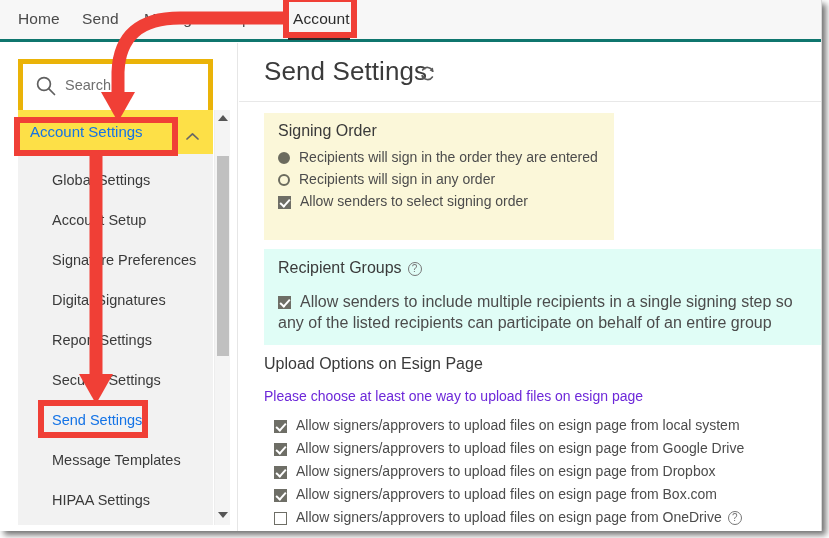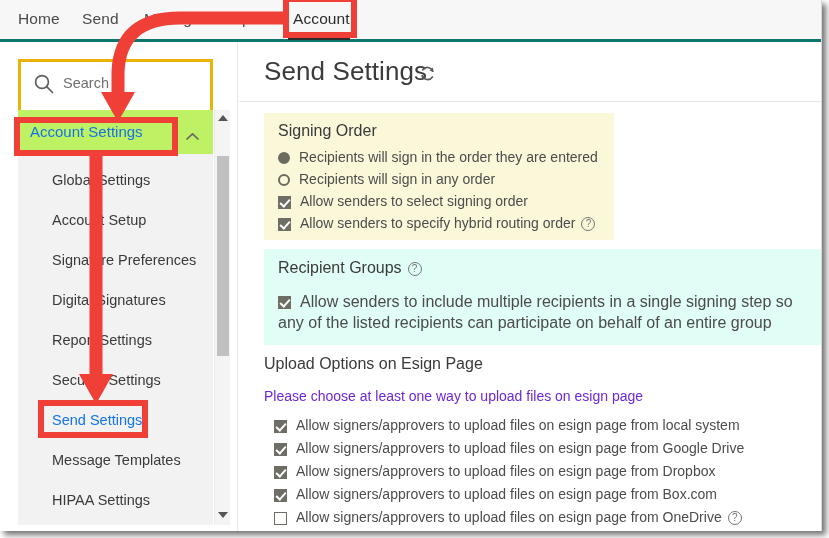--- a/index.html
+++ b/index.html
@@ -56,21 +56,21 @@
     left: 0; top: 43px;
     width: 238px; height: 488px;
     background: #ffffff;
     border-right: 1px solid #e6e6e6;
   }
   #search-box {
     position: absolute;
     left: 18px; top: 16px;
     width: 195px; height: 60px;
     background: #ffffff;
-    border: 3px solid #eab308;
+    border: 5px solid #eab308;
   }
   #search-icon-wrap {
     position: absolute;
     left: 12px; top: 11px;
     width: 22px; height: 22px;
   }
   #search-placeholder {
     position: absolute;
     left: 42px; top: 13px;
     font-size: 14.5px;
@@ -80,21 +80,21 @@
   #nav-panel {
     position: absolute;
     left: 18px; top: 67px;
     width: 195px; height: 415px;
     background: #f2f2f2;
   }
   #account-settings-header {
     position: absolute;
     left: 0; top: 0;
     width: 195px; height: 44px;
-    background: #bef264;
+    background: #fde047;
     cursor: pointer;
   }
   #account-settings-label {
     position: absolute;
     left: 12px; top: 13px;
     font-size: 15px;
     color: #1473e6;
   }
   #chevron-up {
     position: absolute;
@@ -357,23 +357,20 @@
       </div>
 
       <div class="opt-row" style="left:14px; top:58px;">
         <span class="radio"></span><span class="opt-text">Recipients will sign in any order</span>
       </div>
 
       <div class="opt-row" style="left:14px; top:80px;">
         <span class="cbox on"></span><span class="opt-text">Allow senders to select signing order</span>
       </div>
 
-      <div class="opt-row" style="left:14px; top:102px;">
-        <span class="cbox on"></span><span class="opt-text">Allow senders to specify hybrid routing order</span><span class="help-icon">?</span>
-      </div>
     </div>
 
     <div id="recipient-groups-panel">
       <div id="recipient-groups-title">
         <span class="section-head">Recipient Groups</span><span class="help-icon">?</span>
       </div>
       <div id="recipient-groups-opt">
         <span class="cbox on"></span><span class="opt-text">Allow senders to include multiple recipients in a single signing step so any of the listed recipients can participate on behalf of an entire group</span>
       </div>
     </div>

